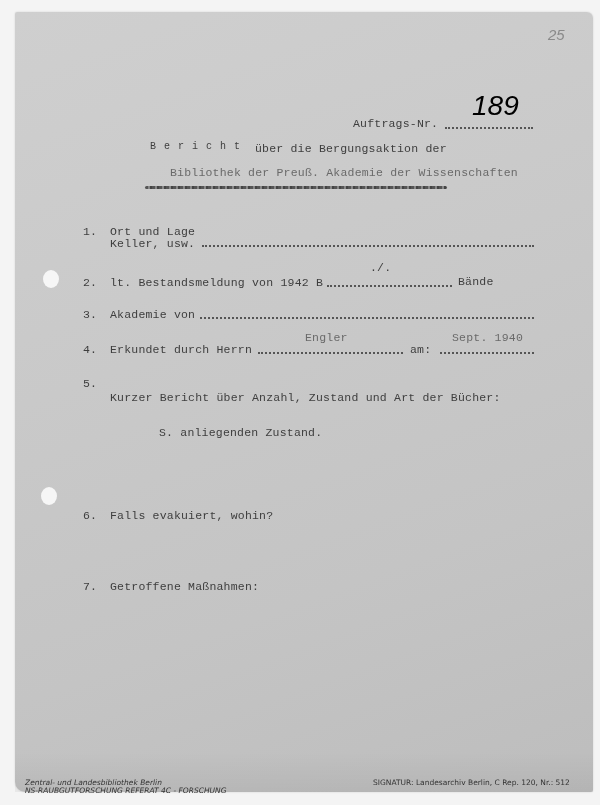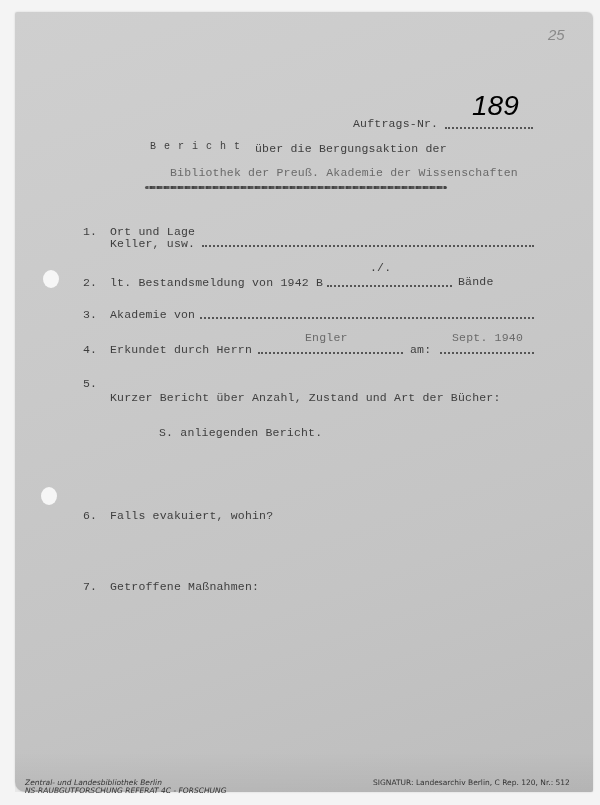--- a/index.html
+++ b/index.html
@@ -73,21 +73,21 @@
 <span class="t" style="left:83px; top:343px;">4.</span>
 <span class="t" style="left:110px; top:343px;">Erkundet durch Herrn</span>
 <span class="t faint" style="left:305px; top:331px;">Engler</span>
 <div class="dots" style="left:258px; top:352px; width:145px;"></div>
 <span class="t" style="left:410px; top:343px;">am:</span>
 <span class="t faint" style="left:452px; top:331px;">Sept. 1940</span>
 <div class="dots" style="left:440px; top:352px; width:94px;"></div>
 
 <span class="t" style="left:83px; top:377px;">5.</span>
 <span class="t" style="left:110px; top:391px;">Kurzer Bericht über Anzahl, Zustand und Art der Bücher:</span>
-<span class="t" style="left:159px; top:426px;">S. anliegenden Bericht.</span>
+<span class="t" style="left:159px; top:426px;">S. anliegenden Zustand.</span>
 
 <span class="t" style="left:83px; top:509px;">6.</span>
 <span class="t" style="left:110px; top:509px;">Falls evakuiert, wohin?</span>
 
 <span class="t" style="left:83px; top:580px;">7.</span>
 <span class="t" style="left:110px; top:580px;">Getroffene Maßnahmen:</span>
 
 <div class="footer" style="left:25px; top:779px;font-style:italic;">
   <div>Zentral- und Landesbibliothek Berlin</div>
   <div>NS-RAUBGUTFORSCHUNG REFERAT 4C - FORSCHUNG</div>

